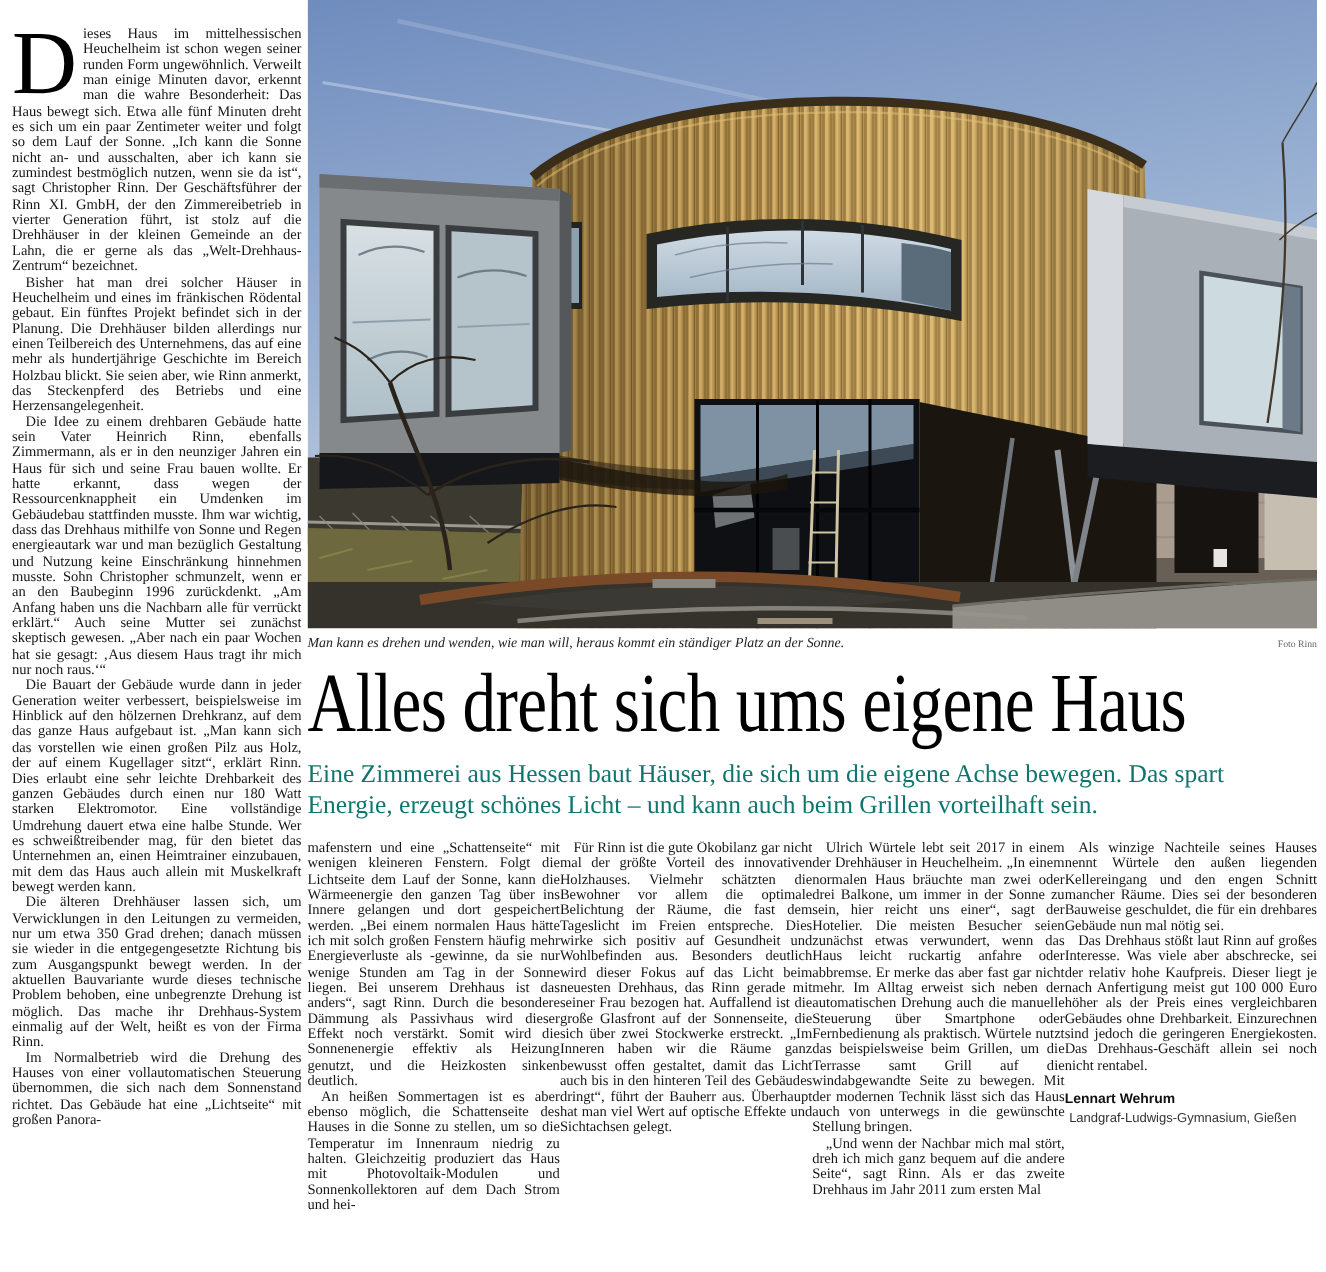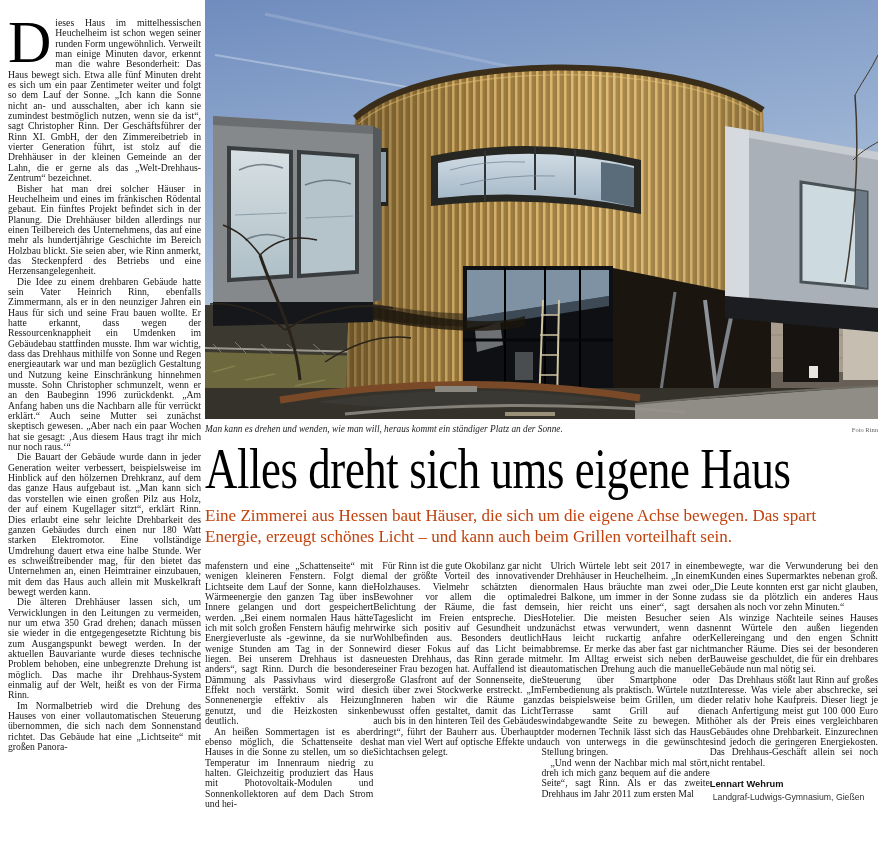--- a/index.html
+++ b/index.html
@@ -14,21 +14,21 @@
   
   .right-region{position:absolute;left:205px;top:0;width:673px;}
   figure.photo{margin:0;width:673px;height:419px;overflow:hidden;}
   figure.photo svg{display:block;width:673px;height:419px;}
   .caption-row{display:flex;justify-content:space-between;align-items:baseline;margin-top:5px;}
   .caption{font-size:9.3px;font-style:italic;color:#222;}
   .credit{font-size:6.5px;color:#666;font-style:normal;}
   h1.headline{margin:7px 0 0 0;font-weight:400;font-size:56px;line-height:56px;color:#000;
       white-space:nowrap;display:inline-block;transform:scaleX(0.8);transform-origin:0 50%;
       letter-spacing:-0.5px;}
-  .subhead{margin:9px 0 0 0;width:660px;font-size:17px;line-height:20.5px;color:#c2410c;}
+  .subhead{margin:9px 0 0 0;width:660px;font-size:17px;line-height:20.5px;color:#0f766e;}
   .columns{display:flex;margin-top:14px;height:266px;overflow:hidden;}
   .col{flex:1 1 0;min-width:0;}
   .col .body-p + .body-p{margin-top:0;}
   .byline-name{margin:10px 0 0 0;font-family:"Liberation Sans",sans-serif;font-weight:bold;
       font-size:9.3px;line-height:12px;color:#111;}
   .byline-affil{margin:2px 0 0 3px;font-family:"Liberation Sans",sans-serif;font-size:8.7px;
       line-height:11px;color:#333;}
 </style>
 </head>
 <body>
@@ -199,21 +199,20 @@
         <p class="body-p indent">An heißen Sommertagen ist es aber ebenso möglich, die Schattenseite des Hauses in die Sonne zu stellen, um so die Temperatur im Innenraum niedrig zu halten. Gleichzeitig produziert das Haus mit Photovoltaik-Modulen und Sonnenkollektoren auf dem Dach Strom und hei-</p>
       </div>
       <div class="col">
         <p class="body-p indent">Für Rinn ist die gute Ökobilanz gar nicht mal der größte Vorteil des innovativen Holzhauses. Vielmehr schätzten die Bewohner vor allem die optimale Belichtung der Räume, die fast dem Tageslicht im Freien entspreche. Dies wirke sich positiv auf Gesundheit und Wohlbefinden aus. Besonders deutlich wird dieser Fokus auf das Licht beim neuesten Drehhaus, das Rinn gerade mit seiner Frau bezogen hat. Auffallend ist die große Glasfront auf der Sonnenseite, die sich über zwei Stockwerke erstreckt. „Im Inneren haben wir die Räume ganz bewusst offen gestaltet, damit das Licht auch bis in den hinteren Teil des Gebäudes dringt“, führt der Bauherr aus. Überhaupt hat man viel Wert auf optische Effekte und Sichtachsen gelegt.</p>
       </div>
       <div class="col">
         <p class="body-p indent">Ulrich Würtele lebt seit 2017 in einem der Drehhäuser in Heuchelheim. „In einem normalen Haus bräuchte man zwei oder drei Balkone, um immer in der Sonne zu sein, hier reicht uns einer“, sagt der Hotelier. Die meisten Besucher seien zunächst etwas verwundert, wenn das Haus leicht ruckartig anfahre oder abbremse. Er merke das aber fast gar nicht mehr. Im Alltag erweist sich neben der automatischen Drehung auch die manuelle Steuerung über Smartphone oder Fernbedienung als praktisch. Würtele nutzt das beispielsweise beim Grillen, um die Terrasse samt Grill auf die windabgewandte Seite zu bewegen. Mit der modernen Technik lässt sich das Haus auch von unterwegs in die gewünschte Stellung bringen.</p>
         <p class="body-p indent">„Und wenn der Nachbar mich mal stört, dreh ich mich ganz bequem auf die andere Seite“, sagt Rinn. Als er das zweite Drehhaus im Jahr 2011 zum ersten Mal</p>
       </div>
       <div class="col">
-        <p class="body-p">bewegte, war die Verwunderung bei den Kunden eines Supermarktes nebenan groß. „Die Leute konnten erst gar nicht glauben, dass sie da plötzlich ein anderes Haus sahen als noch vor zehn Minuten.“</p>
         <p class="body-p indent">Als winzige Nachteile seines Hauses nennt Würtele den außen liegenden Kellereingang und den engen Schnitt mancher Räume. Dies sei der besonderen Bauweise geschuldet, die für ein drehbares Gebäude nun mal nötig sei.</p>
         <p class="body-p indent">Das Drehhaus stößt laut Rinn auf großes Interesse. Was viele aber abschrecke, sei der relativ hohe Kaufpreis. Dieser liegt je nach Anfertigung meist gut 100 000 Euro höher als der Preis eines vergleichbaren Gebäudes ohne Drehbarkeit. Einzurechnen sind jedoch die geringeren Energiekosten. Das Drehhaus-Geschäft allein sei noch nicht rentabel.</p>
         <p class="byline-name">Lennart Wehrum</p>
         <p class="byline-affil">Landgraf-Ludwigs-Gymnasium, Gießen</p>
       </div>
     </section>
 
   </main>
 </div>
 

